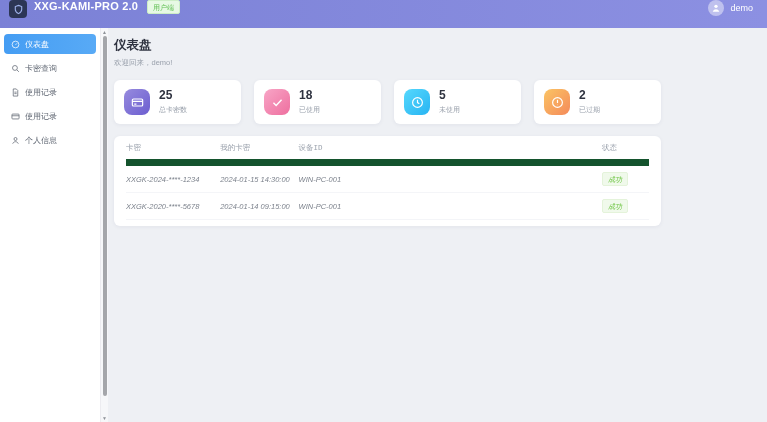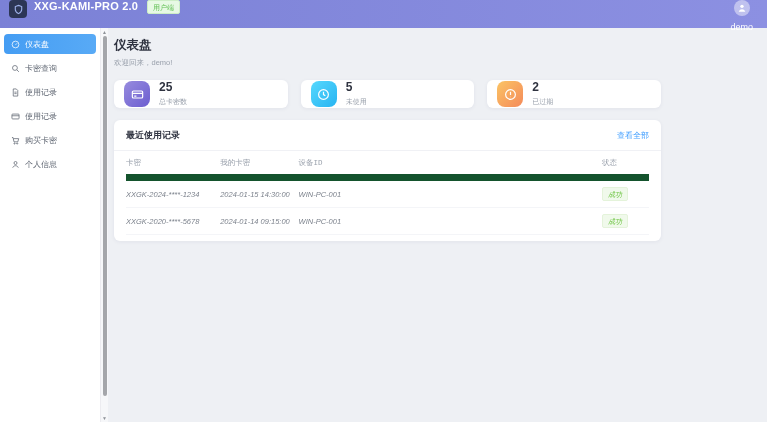--- a/index.html
+++ b/index.html
@@ -29,21 +29,21 @@
   .header-title {
     color: #ffffff; font-size: 11px; font-weight: bold; letter-spacing: .2px;
   }
   .header-badge {
     margin-left: 9px;
     background: #e7f9e4; color: #5fbf52;
     font-size: 7px; line-height: 1;
     padding: 2.5px 5px; border-radius: 2px; border: 1px solid #cdeec6;
   }
   .header-spacer { flex: 1; }
-  .user-chip { display: flex; align-items: center; gap: 6px; cursor: pointer; flex-direction: column; }
+  .user-chip { display: flex; align-items: center; gap: 6px; cursor: pointer; }
   .avatar {
     width: 16px; height: 16px; border-radius: 50%;
     background: rgba(255,255,255,.45);
     display: flex; align-items: center; justify-content: center; color: #ffffff;
   }
   .avatar svg { width: 10px; height: 10px; }
   .user-name { color: #ffffff; font-size: 9px; }
 
   
   .shell { flex: 1; display: flex; min-height: 0; }
@@ -88,21 +88,21 @@
 
   
   .main { flex: 1; padding: 9px 0 0 6px; }
   .content { width: 547px; }
 
   .page-title { font-size: 12.5px; font-weight: bold; color: #2f3340; }
   .welcome { font-size: 7.5px; color: #9aa1ac; margin-top: 4px; }
 
   .stats-row { display: flex; gap: 13px; margin-top: 12px; }
   .stat-card {
-    flex: 1; height: 28px;
+    flex: 1; height: 44px;
     background: #ffffff; border-radius: 6px;
     box-shadow: 0 1px 4px rgba(30,40,90,.06);
     display: flex; align-items: center;
     padding: 0 10px; gap: 9px;
   }
   .stat-icon {
     width: 26px; height: 26px; border-radius: 8px;
     display: flex; align-items: center; justify-content: center;
     color: #ffffff; flex: 0 0 26px;
   }
@@ -199,28 +199,20 @@
     </div>
     <div class="side-item">
       <svg viewBox="0 0 24 24" fill="none" stroke="currentColor" stroke-width="2">
           <rect x="2.5" y="5.5" width="19" height="13" rx="2"></rect>
           <path d="M2.5 10h19"></path>
         </svg>
       <span>使用记录</span>
     </div>
     <div class="side-item">
       <svg viewBox="0 0 24 24" fill="none" stroke="currentColor" stroke-width="2">
-          <path d="M2.5 4h3l2.4 11.5h10.3l2.3-8.5H6.6"></path>
-          <circle cx="9.5" cy="20" r="1.6"></circle>
-          <circle cx="16.5" cy="20" r="1.6"></circle>
-        </svg>
-      <span>购买卡密</span>
-    </div>
-    <div class="side-item">
-      <svg viewBox="0 0 24 24" fill="none" stroke="currentColor" stroke-width="2">
           <circle cx="12" cy="8" r="4"></circle>
           <path d="M4.5 20.5c1.5-3.6 4.3-5.3 7.5-5.3s6 1.7 7.5 5.3"></path>
         </svg>
       <span>个人信息</span>
     </div>
   </div>
 
   <div class="vscroll">
     <div class="arrow up">▲</div>
     <div class="thumb"></div>
@@ -236,20 +228,31 @@
         <div class="stat-card">
           <span class="stat-icon g-purple">
             <svg viewBox="0 0 24 24" fill="none" stroke="currentColor" stroke-width="2.2">
                 <rect x="2.5" y="5.5" width="19" height="13" rx="2"></rect>
                 <path d="M2.5 10h19M6 15h4"></path>
               </svg>
           </span>
           <div>
             <div class="stat-num">25</div>
             <div class="stat-label">总卡密数</div>
+          </div>
+        </div>
+        <div class="stat-card">
+          <span class="stat-icon g-pink">
+            <svg viewBox="0 0 24 24" fill="none" stroke="currentColor" stroke-width="2.6">
+                <path d="M4.5 12.5l5 5L19.5 7"></path>
+              </svg>
+          </span>
+          <div>
+            <div class="stat-num">18</div>
+            <div class="stat-label">已使用</div>
           </div>
         </div>
         <div class="stat-card">
           <span class="stat-icon g-cyan">
             <svg viewBox="0 0 24 24" fill="none" stroke="currentColor" stroke-width="2.2">
                 <circle cx="12" cy="12" r="9"></circle>
                 <path d="M12 7v5.2l3.4 2"></path>
               </svg>
           </span>
           <div>
@@ -266,24 +269,20 @@
               </svg>
           </span>
           <div>
             <div class="stat-num">2</div>
             <div class="stat-label">已过期</div>
           </div>
         </div>
       </div>
 
       <div class="panel">
-        <div class="panel-head">
-          <span class="panel-title">最近使用记录</span>
-          <a class="view-all">查看全部</a>
-        </div>
         <table class="recent">
           <colgroup>
               <col class="col-key">
               <col class="col-time">
               <col class="col-device">
               <col class="col-status">
             </colgroup>
           <thead>
             <tr>
               <th>卡密</th>

